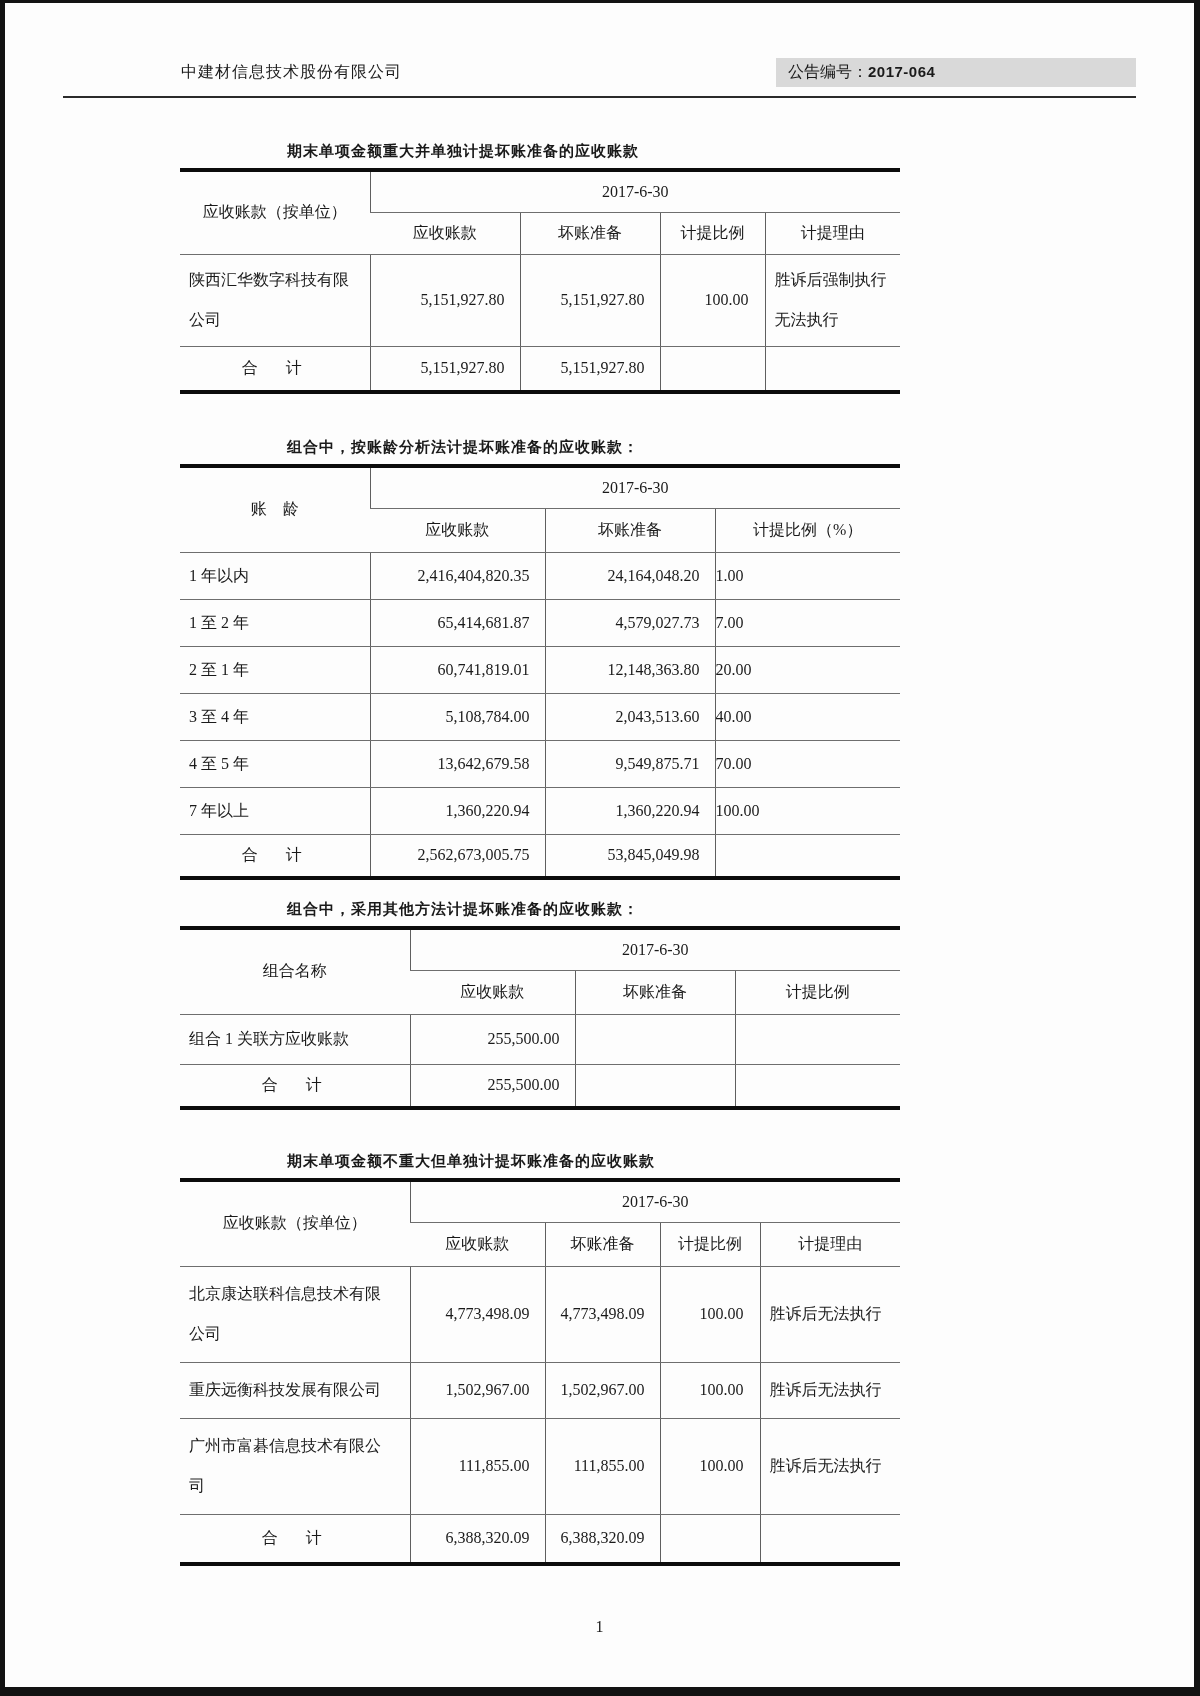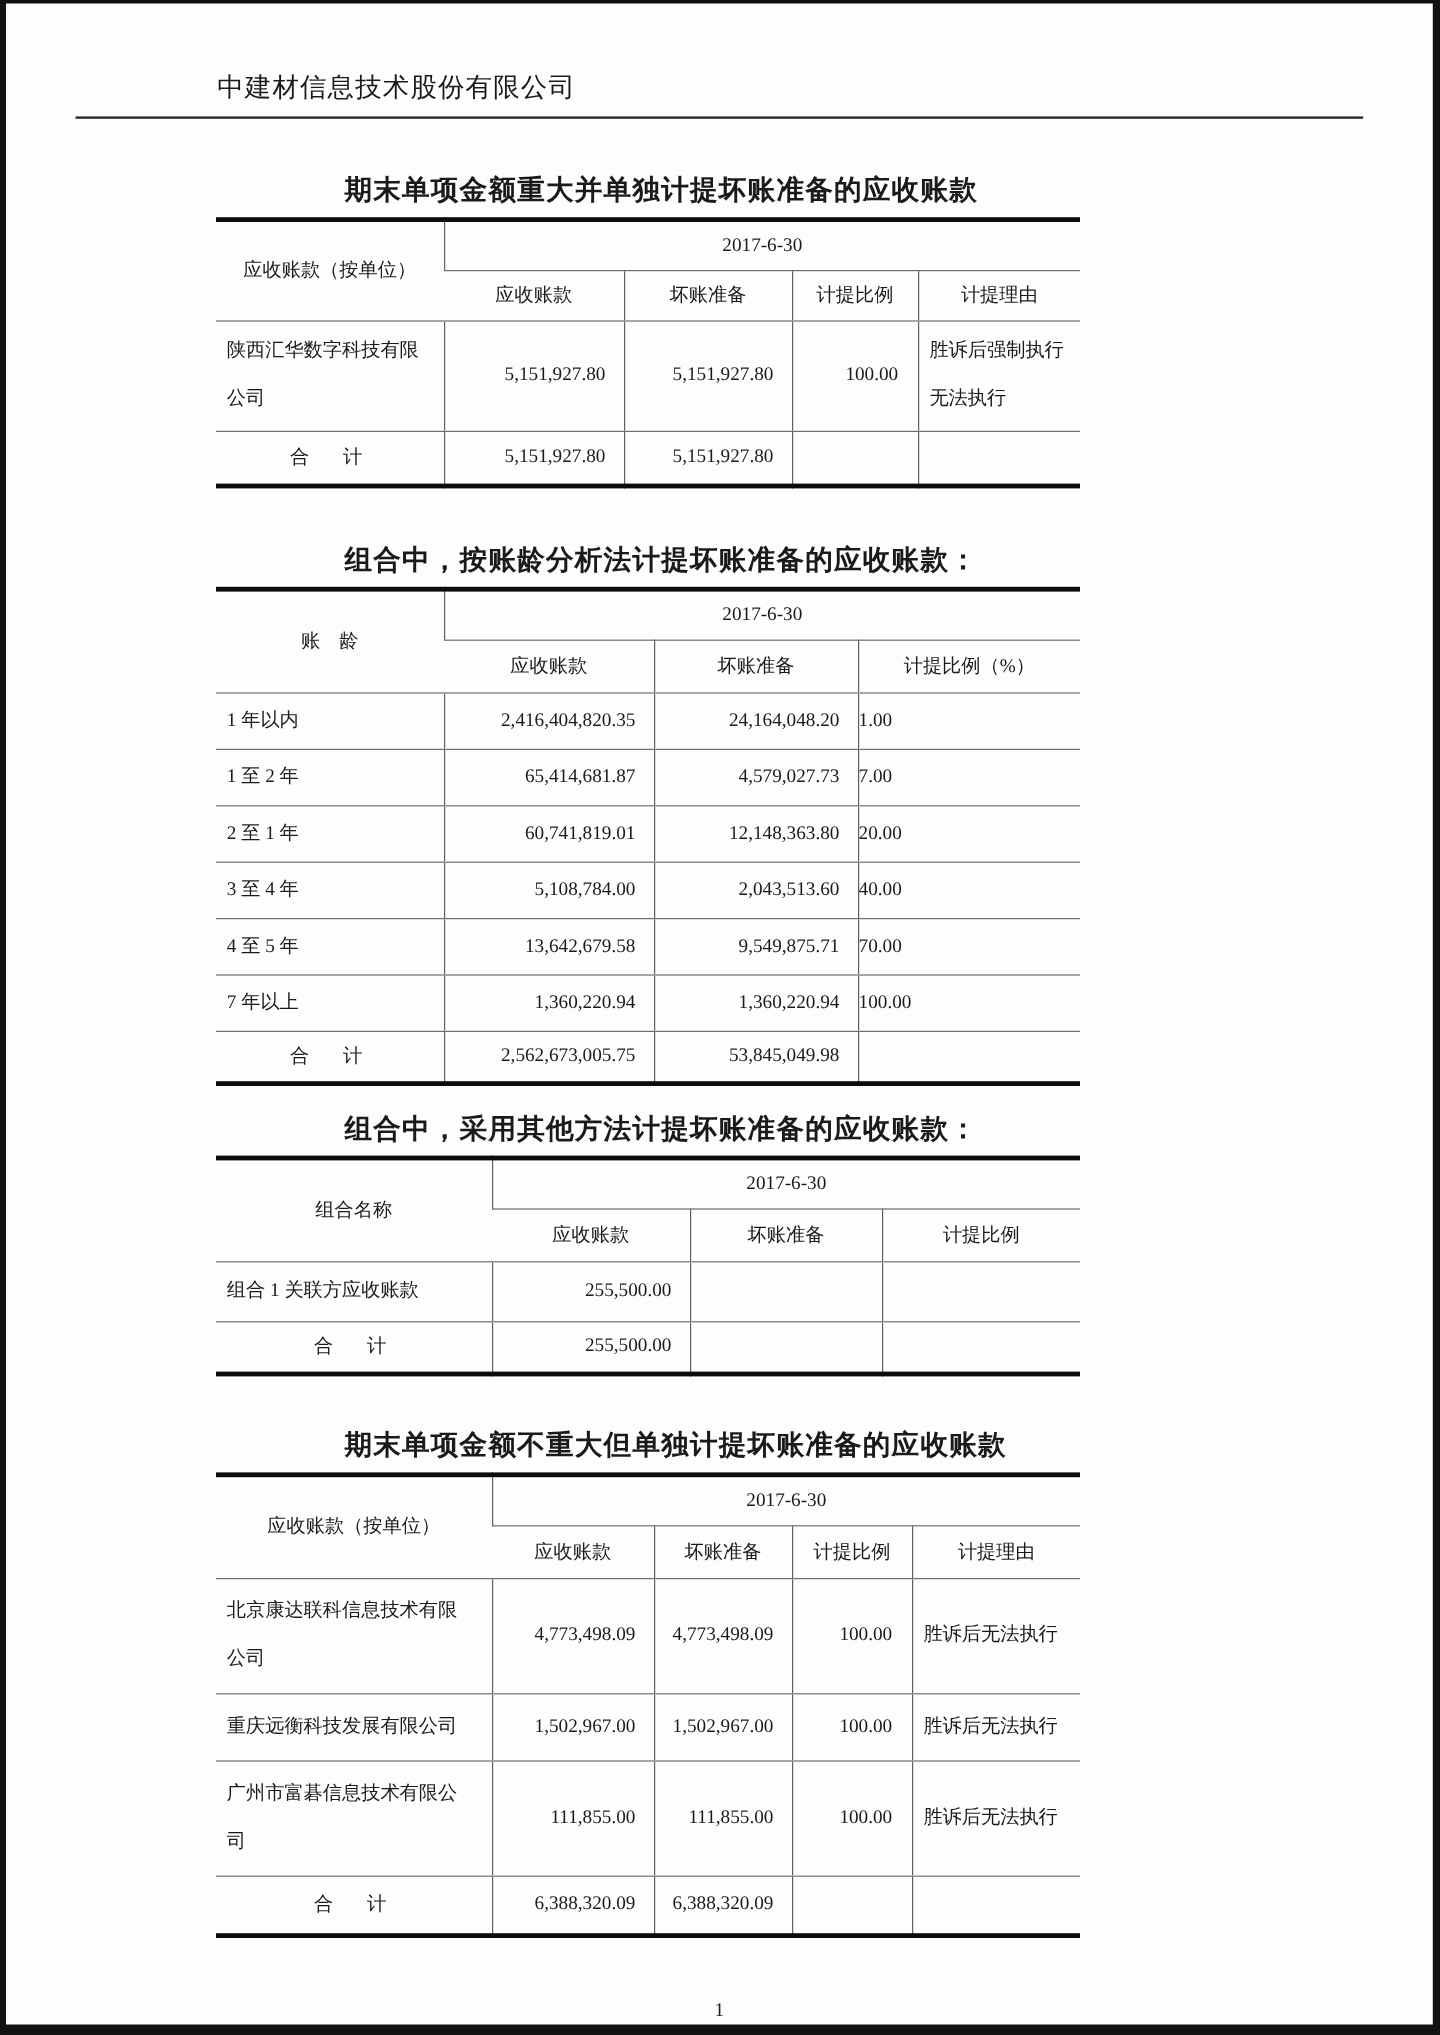--- a/index.html
+++ b/index.html
@@ -24,39 +24,39 @@
   .doc-header {
     margin-top: 55px;
     display: flex;
     justify-content: space-between;
     align-items: center;
     padding-bottom: 9px;
     border-bottom: 2px solid #2b2b2b;
   }
   .company {
     margin-left: 118px;
-    font-size: 22px;
+    font-size: 16px;
     letter-spacing: 1px;
   }
   .notice-box {
     background: #d9d9d9;
     min-width: 360px;
     padding: 4px 10px 4px 12px;
     font-size: 16px;
   }
   .notice-no {
     font-family: "Liberation Sans", "DejaVu Sans", sans-serif;
     font-weight: bold;
     font-size: 15px;
     letter-spacing: 0.5px;
   }
 
   
   .tbl-title {
-    font-size: 23px;
+    font-size: 15px;
     font-weight: bold;
     margin-left: 224px;
     margin-bottom: 7px;
     letter-spacing: 1px;
   }
   .mt-1 { margin-top: 44px; }
   .mt-2 { margin-top: 44px; }
   .mt-3 { margin-top: 20px; }
   .mt-4 { margin-top: 42px; }
 
@@ -105,20 +105,21 @@
   }
 </style>
 </head>
 <body>
 
 <div class="page">
   <div class="content">
 
     <div class="doc-header">
       <span class="company">中建材信息技术股份有限公司</span>
+      <span class="notice-box"><span>公告编号：</span><span class="notice-no">2017-064</span></span>
     </div>
 
     <div class="tbl-title mt-1">期末单项金额重大并单独计提坏账准备的应收账款</div>
     <table class="fin">
       <colgroup>
           <col style="width:190px">
           <col style="width:150px">
           <col style="width:140px">
           <col style="width:105px">
           <col style="width:135px">

